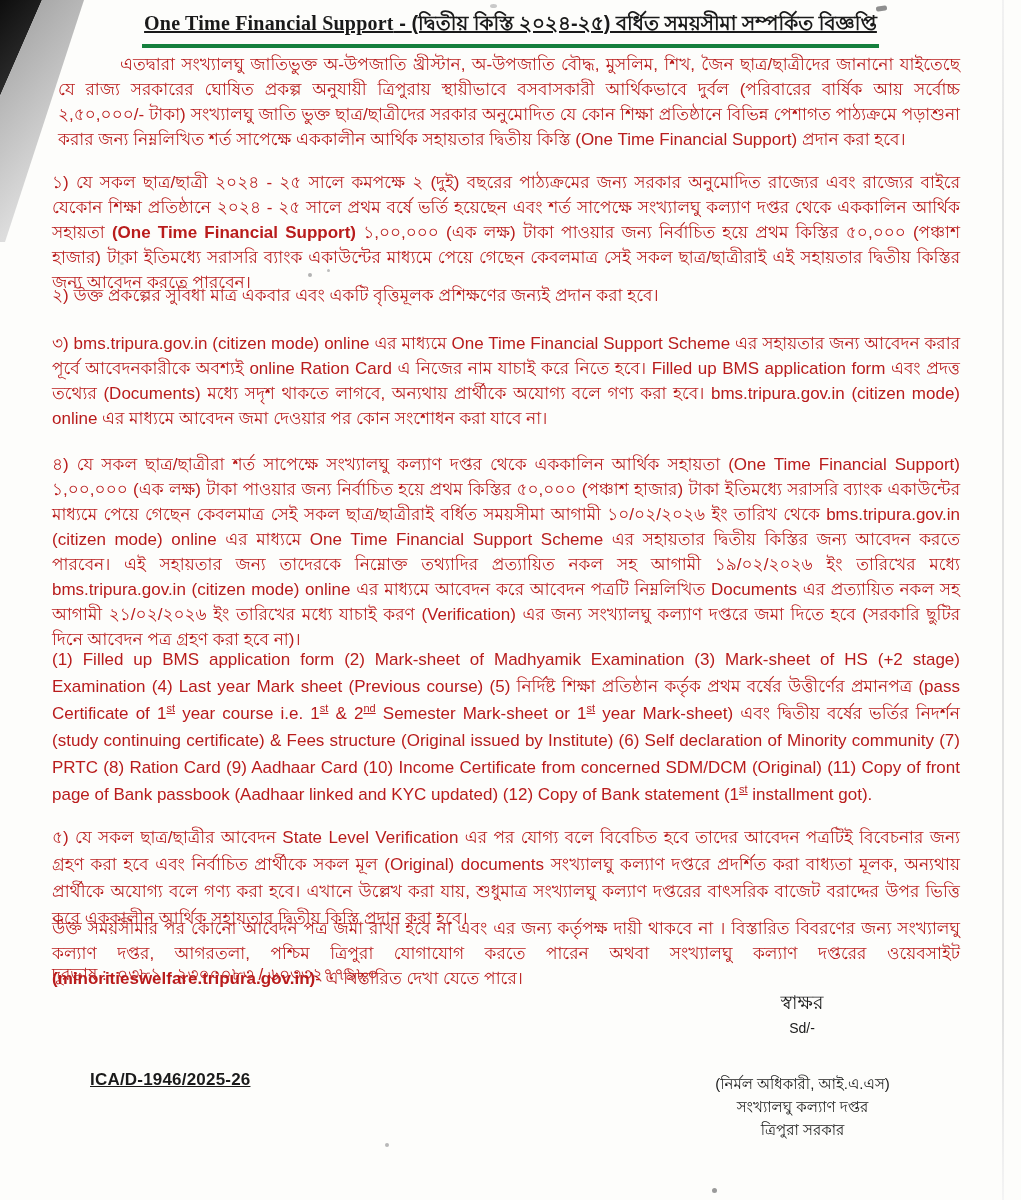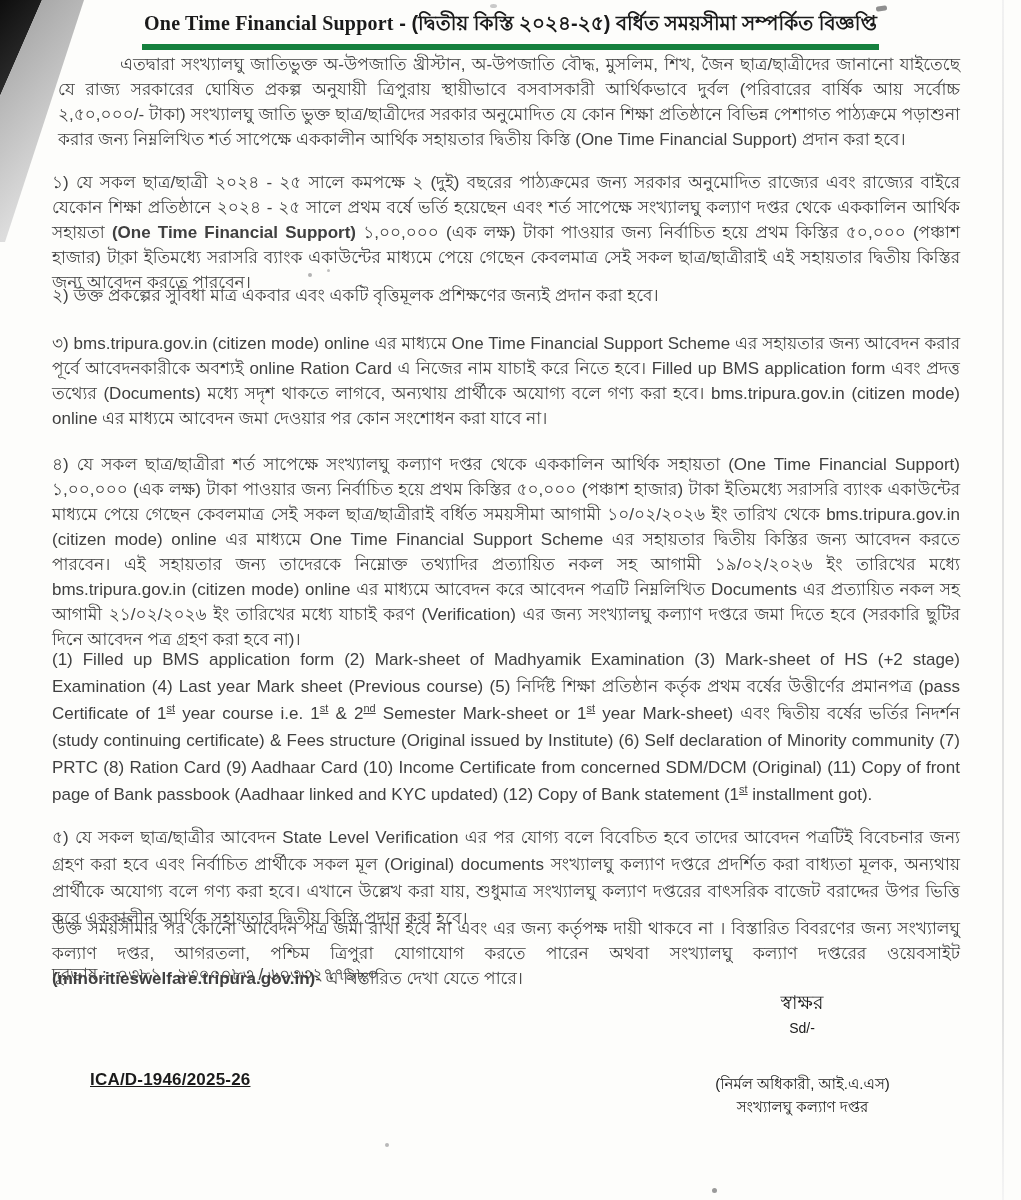--- a/index.html
+++ b/index.html
@@ -34,29 +34,29 @@
   .speck.s4{left:327px;top:269px;width:3px;height:3px;background:#bdbdbd;}
   .speck.s5{left:385px;top:1143px;width:4px;height:4px;background:#b8b8b8;}
   .speck.s6{left:712px;top:1188px;width:5px;height:5px;background:#9a9a9a;}
   .speck.s7{left:120px;top:262px;width:4px;height:3px;background:#c4c4c4;}
   
   .title{
     position:absolute;top:8px;left:0;width:100%;
     text-align:center;margin:0;font-size:20px;font-weight:bold;
   }
   .title-inner{
-    display:inline-block;border-bottom:6px solid #15803d;padding:0 2px 3px 2px;
+    display:inline-block;border-bottom:4px solid #15803d;padding:0 2px 3px 2px;text-decoration:underline;
   }
   .t-en{font-family:"Liberation Serif", serif;letter-spacing:0.2px;}
   .t-bn{font-family:"Liberation Sans", sans-serif;}
   
   .para{
     position:absolute;left:52px;width:908px;margin:0;
     font-size:17px;line-height:25px;font-weight:500;
-    text-align:justify;color:#404040;
+    text-align:justify;color:#b91c1c;
   }
   .intro{top:52px;left:58px;width:902px;text-indent:62px;}
   .p1{top:170px;}
   .p2{top:283px;}
   .p3{top:331px;}
   .p4{top:452px;}
   .docs{top:646px;line-height:27px;}
   .docs sup{font-size:11px;line-height:0;text-decoration:underline;}
   .p5{top:824px;line-height:27px;}
   .closing{top:916px;}
@@ -106,15 +106,16 @@
 
   <p class="para phone">দূরভাষ :- ০৩৮১ - ২৩০০০৮৩ / ৬০৩৩২৭৭৯৮০</p>
 
   <div class="sig-label">স্বাক্ষর</div>
   <div class="sig-sd">Sd/-</div>
   <div class="ref">ICA/D-1946/2025-26</div>
 
   <div class="signatory">
     <div>(নির্মল অধিকারী, আই.এ.এস)</div>
     <div>সংখ্যালঘু কল্যাণ দপ্তর</div>
+    <div>ত্রিপুরা সরকার</div>
   </div>
 
 </div>
 
 </body></html>

